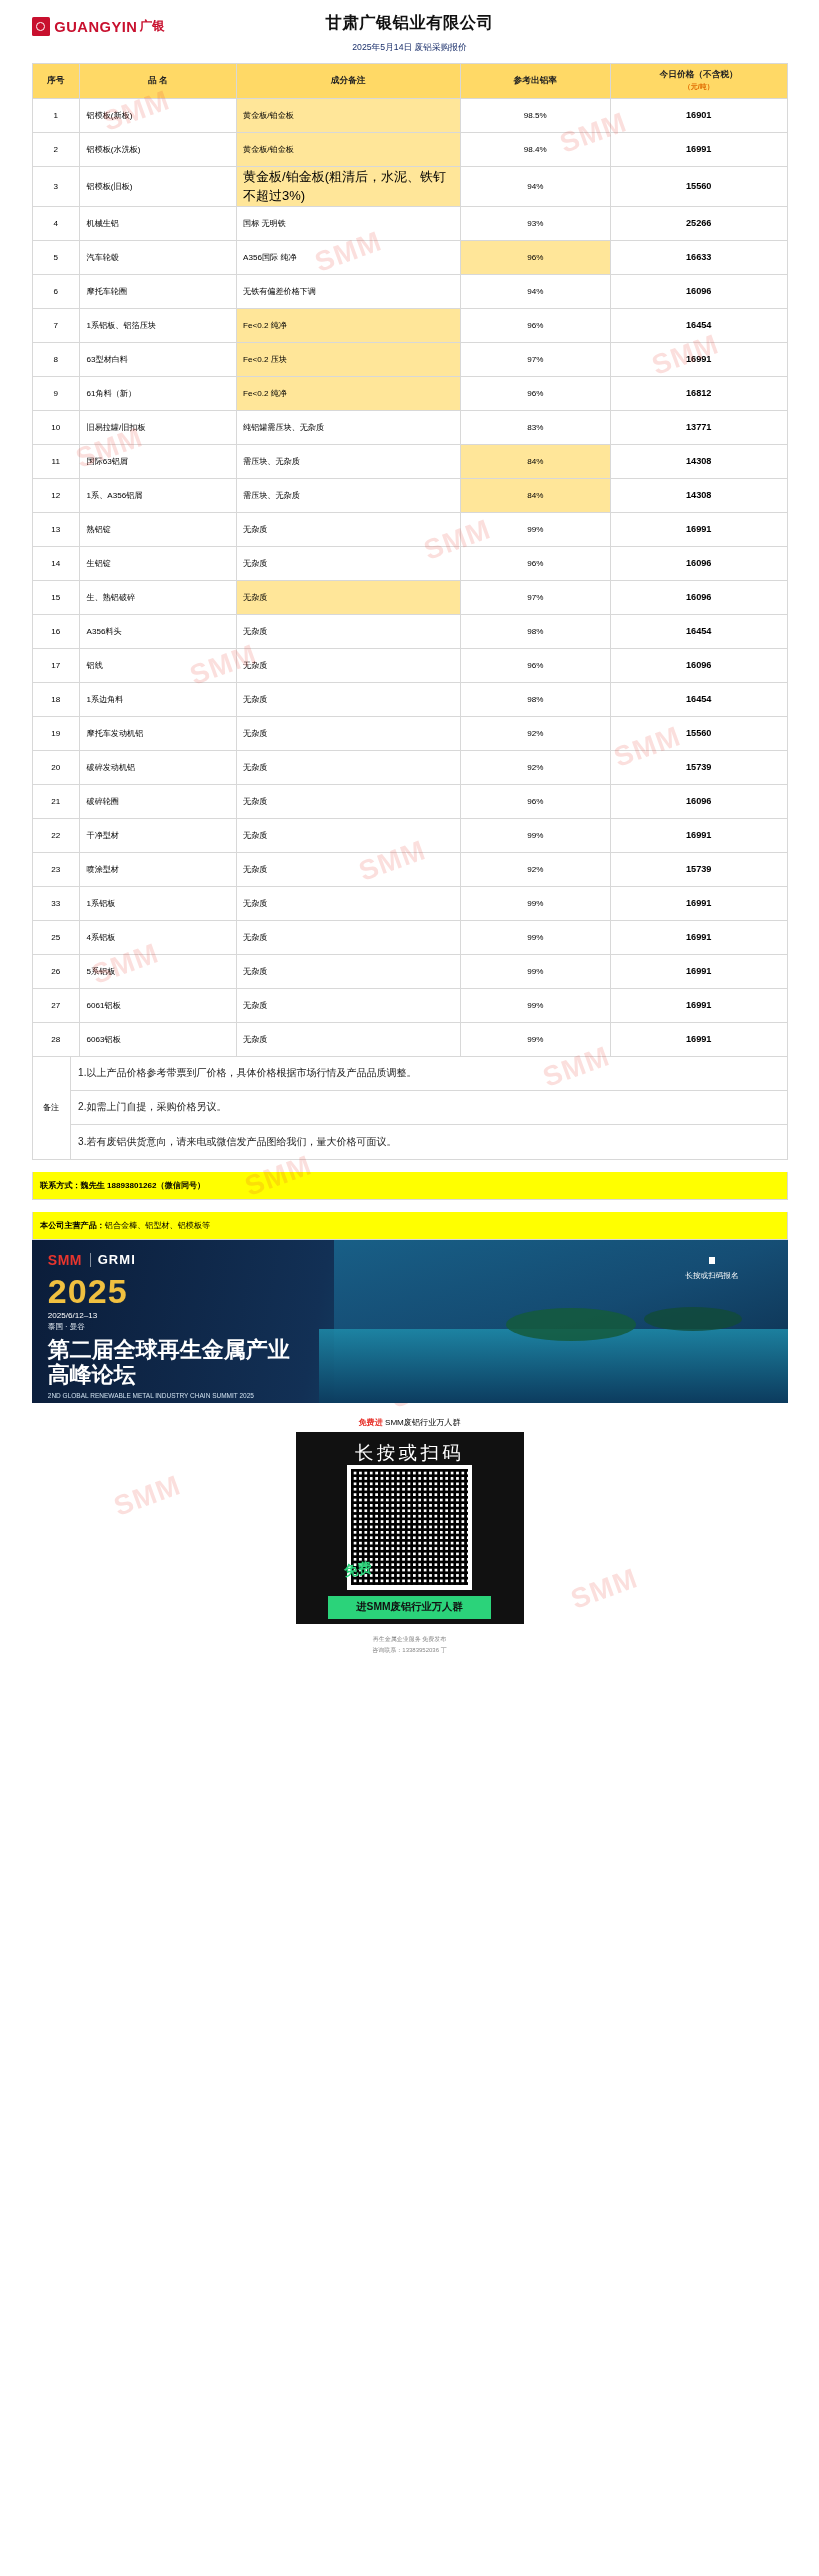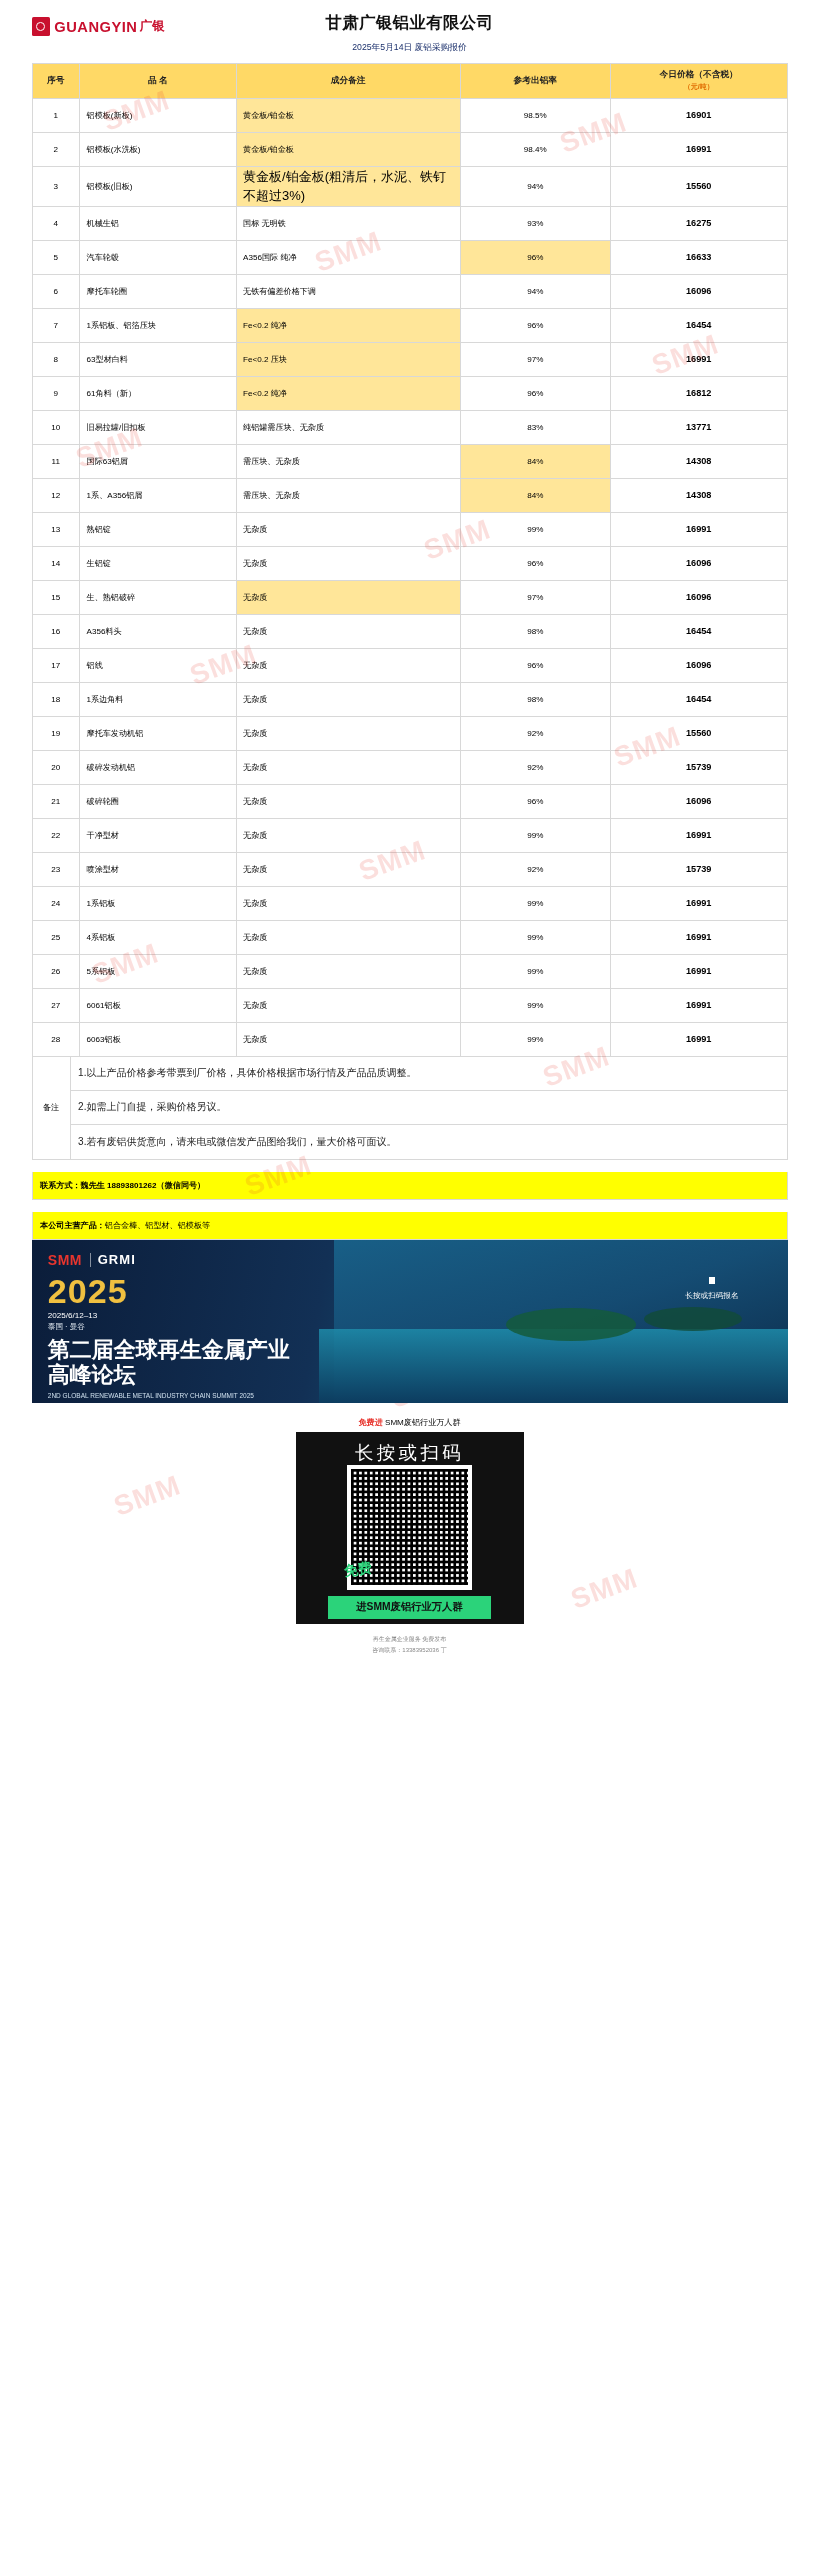--- a/index.html
+++ b/index.html
@@ -211,21 +211,21 @@
   .banner-year {
     font-size: 34px; font-weight: bold; letter-spacing: 1.1px;
     color: #f0c040; line-height: 1; margin-bottom: 3.3px;
   }
   .banner-date { font-size: 8.1px; color: #fff; margin-bottom: 1.1px; }
   .banner-place { font-size: 7.6px; color: #dfe8f0; margin-bottom: 5.4px; }
   .banner-h1 { font-size: 22px; font-weight: bold; color: #fff; line-height: 1.15; }
   .banner-h2 { font-size: 22px; font-weight: bold; color: #fff; line-height: 1.15; }
   .banner-en { font-size: 6.5px; color: #cfe0ee; margin-top: 3.3px; line-height: 1.4; }
   .banner-qr-box {
-    position: absolute; right: 49px; top: 36px;
+    position: absolute; right: 49px; top: 16px;
     text-align: center;
   }
   .qr {
     background: #fff; padding: 3.3px; display: inline-block;
   }
   .qr-grid {
     width: 61px; height: 61px;
     background-image:
       linear-gradient(90deg, #000 50%, transparent 50%),
       linear-gradient(#000 50%, transparent 50%);
@@ -364,21 +364,21 @@
             <td class="c-name">铝模板(旧板)</td>
             <td class="c-note hl-note note-small">黄金板/铂金板(粗清后，水泥、铁钉不超过3%)</td>
             <td class="c-rate">94%</td>
             <td class="c-price">15560</td>
           </tr>
           <tr>
             <td class="c-no">4</td>
             <td class="c-name">机械生铝</td>
             <td class="c-note">国标 无明铁</td>
             <td class="c-rate">93%</td>
-            <td class="c-price">16275</td>
+            <td class="c-price">25266</td>
           </tr>
           <tr>
             <td class="c-no">5</td>
             <td class="c-name">汽车轮毂</td>
             <td class="c-note">A356国际 纯净</td>
             <td class="c-rate" style="background: rgb(255, 230, 153);">96%</td>
             <td class="c-price">16633</td>
           </tr>
           <tr>
             <td class="c-no">6</td>
@@ -500,21 +500,21 @@
             <td class="c-price">16991</td>
           </tr>
           <tr>
             <td class="c-no">23</td>
             <td class="c-name">喷涂型材</td>
             <td class="c-note">无杂质</td>
             <td class="c-rate">92%</td>
             <td class="c-price">15739</td>
           </tr>
           <tr>
-            <td class="c-no">24</td>
+            <td class="c-no">33</td>
             <td class="c-name">1系铝板</td>
             <td class="c-note">无杂质</td>
             <td class="c-rate">99%</td>
             <td class="c-price">16991</td>
           </tr>
           <tr>
             <td class="c-no">25</td>
             <td class="c-name">4系铝板</td>
             <td class="c-note">无杂质</td>
             <td class="c-rate">99%</td>

